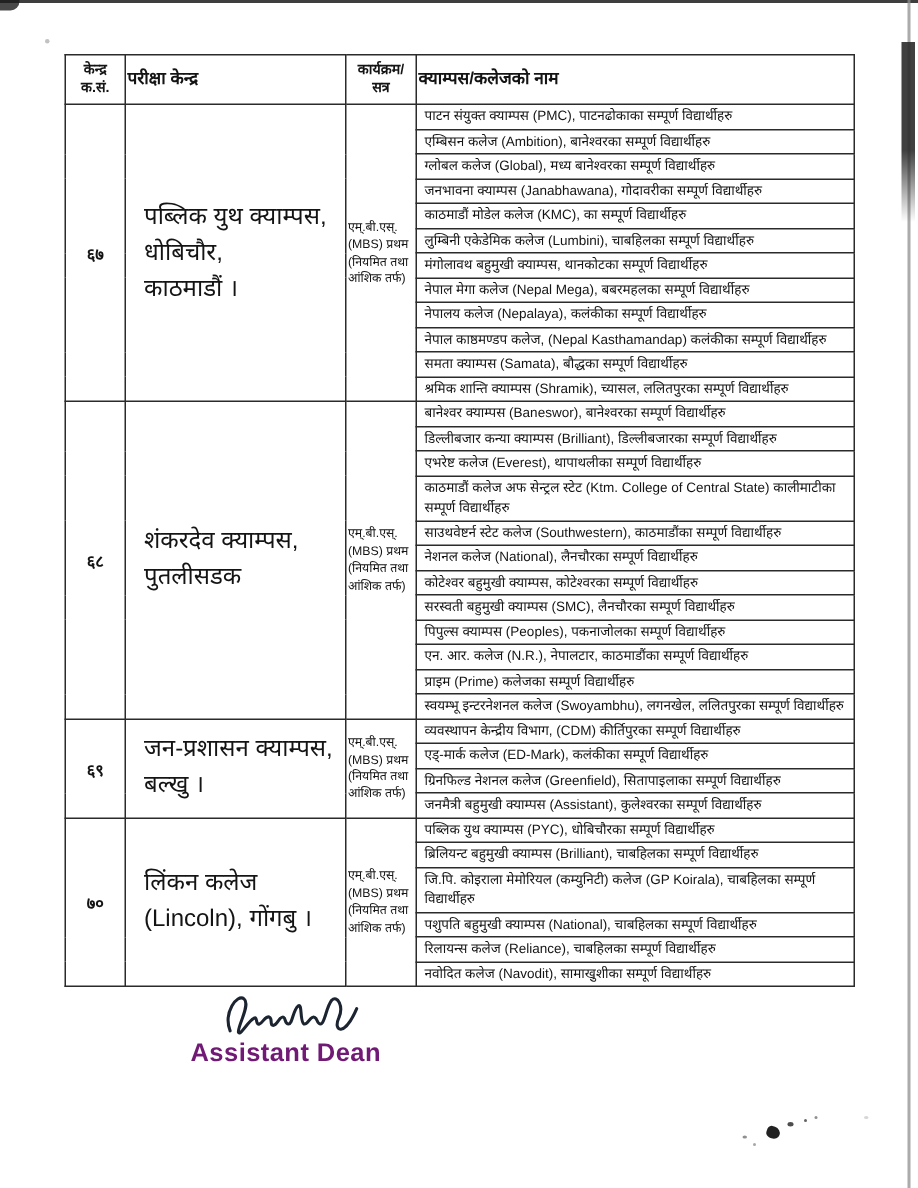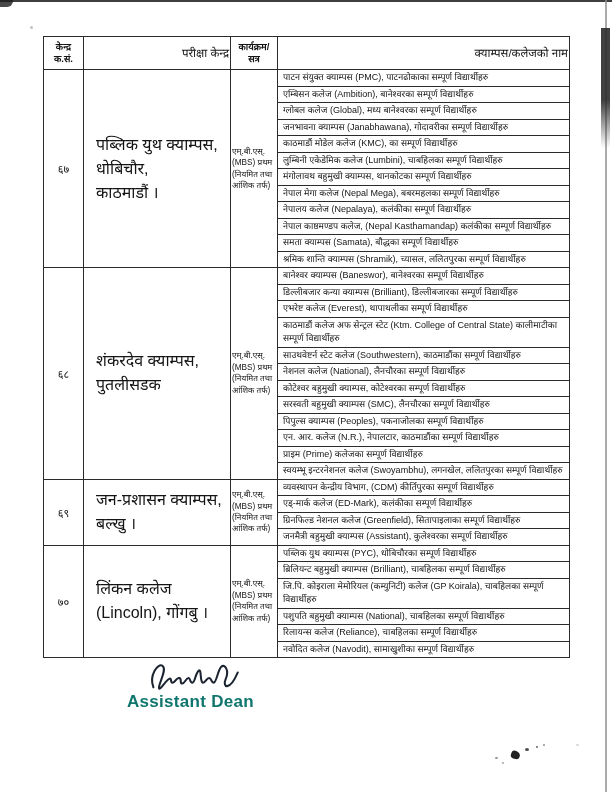--- a/index.html
+++ b/index.html
@@ -36,36 +36,36 @@
     width: 526px;
     border-collapse: collapse;
     table-layout: fixed;
   }
   table.centers th, table.centers td {
     border: 1px solid #2b2b2b;
     vertical-align: middle;
     overflow: hidden;
   }
   th.h-small { font-size: 9.5px; font-weight: bold; text-align: center; white-space: pre-line; line-height: 1.3; height: 30px; padding: 1px; }
-  th.h-big   { font-size: 11.5px; font-weight: normal; text-align: right; white-space: pre-line; line-height: 1.3; height: 30px; padding: 1px; }
-  td.center-no   { font-size: 11px; text-align: center; padding: 0; }
+  th.h-big   { font-size: 11.5px; font-weight: bold; text-align: left; white-space: pre-line; line-height: 1.3; height: 30px; padding: 1px; }
+  td.center-no   { font-size: 11px; text-align: center; padding: 0; font-weight: bold; }
   td.exam-center { font-size: 16px; text-align: left; padding: 2px 4px 2px 12px; white-space: pre-line; line-height: 1.5; }
   td.program     { font-size: 8.2px; text-align: left; white-space: pre-line; line-height: 1.4; padding: 1px; }
   td.college     { font-size: 9px; text-align: left; padding: 1px 5px; line-height: 1.5; }
 
   
   .signature { position: absolute; left: 146px; top: 658px; width: 102px; height: 40px; }
   .assistant-dean {
     position: absolute;
     left: 127px;
     top: 692px;
     font-size: 17px;
     font-weight: bold;
     letter-spacing: .3px;
-    color: #0f766e;
+    color: #701a75;
     font-family: "Liberation Sans", sans-serif;
   }
 </style>
 </head>
 <body>
 
 <div class="page">
 
   <div class="scan-top-edge"></div>
   <div class="scan-top-left-blob"></div>

